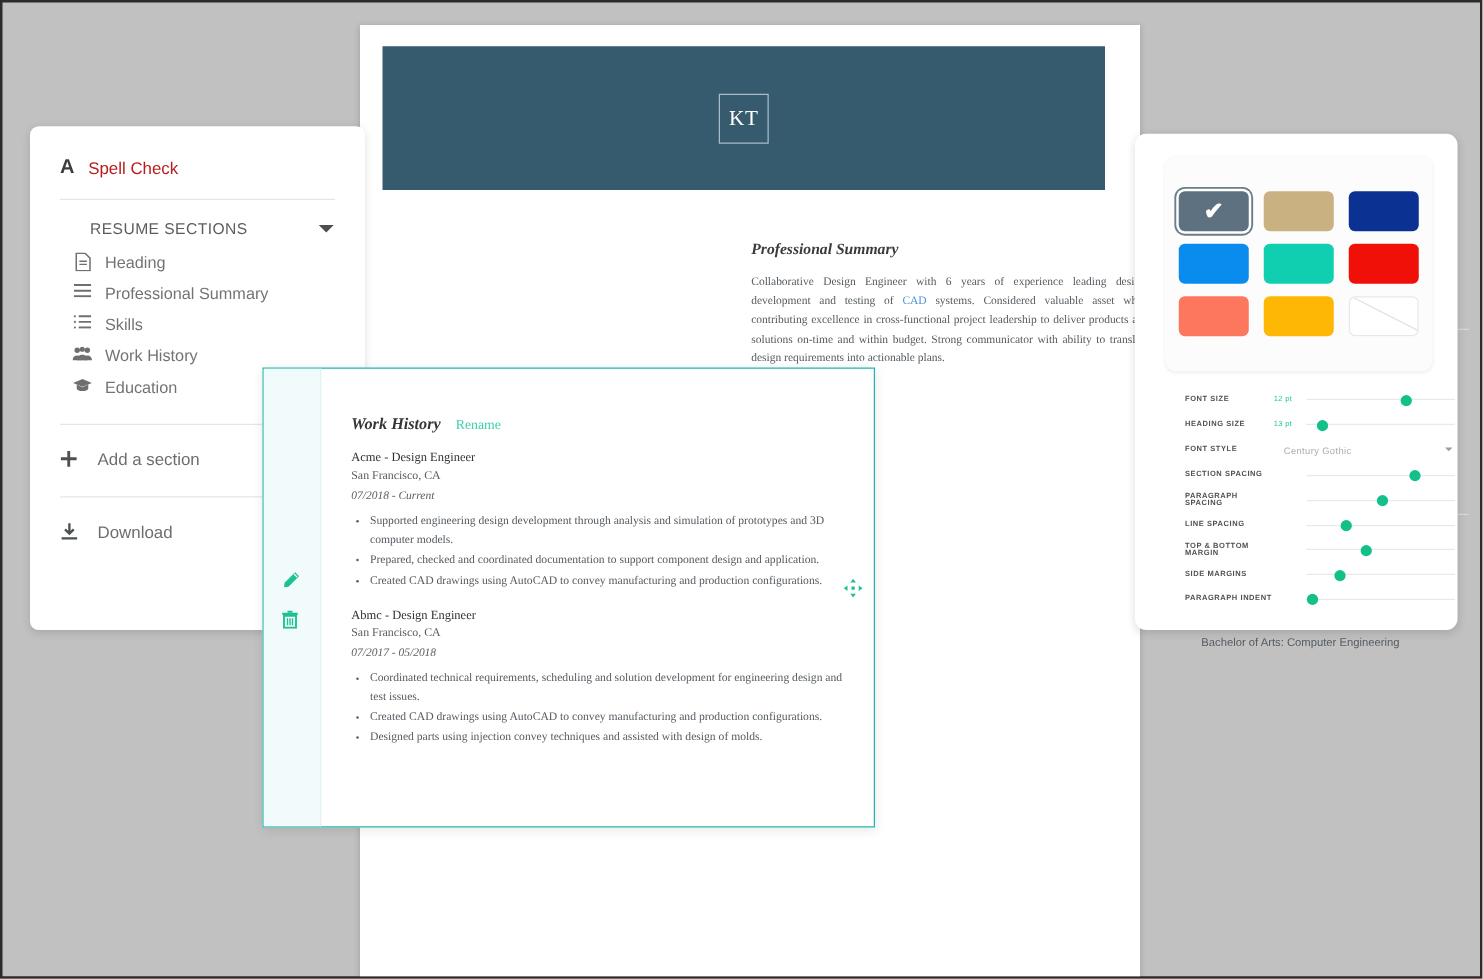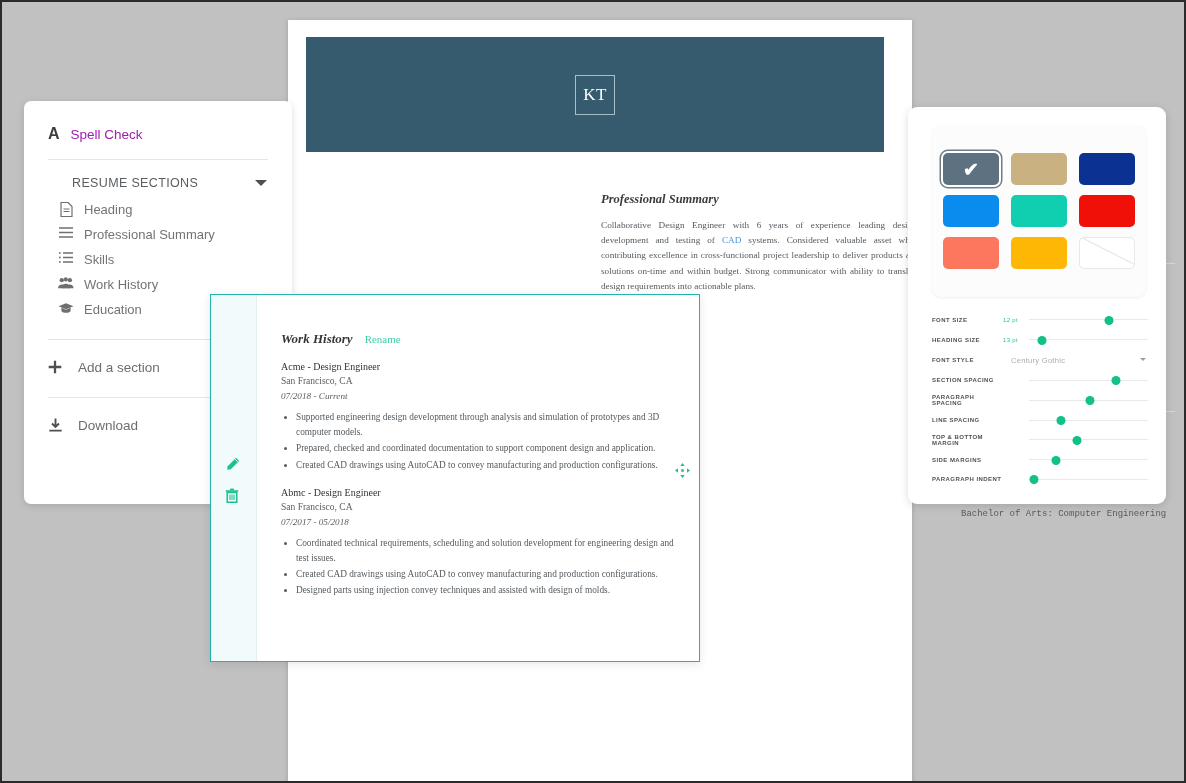--- a/index.html
+++ b/index.html
@@ -77,42 +77,42 @@
 
   #skills-block { position: absolute; left: 673px; top: 278px; width: 214px; }
   #skills-block .sec-title { margin-bottom: 12px; }
   .skill-row {
     font-family: "Liberation Serif", serif;
     font-size: 9px; color: #555b60; line-height: 15.5px;
   }
   #edu-block { position: absolute; left: 673px; top: 416px; width: 214px; }
   #edu-block .sec-title { margin-bottom: 11px; }
   .edu-row {
-    font-family: Liberation Mono, monospace;
+    font-family: Liberation Sans, sans-serif;
     font-size: 9px; color: #555b60; line-height: 15px;
   }
   .edu-row.strong { font-weight: bold; color: #3b3b3b; }
 
   
   #sidebar {
     position: absolute; left: 22px; top: 99px;
     width: 268px; height: 403px;
     background: #ffffff; border-radius: 7px;
     box-shadow: 0 2px 7px rgba(0,0,0,.13);
     overflow: hidden;
   }
   #spell-check {
     display: flex; align-items: center; gap: 11px;
     padding: 24px 0 0 24px;
   }
   #spell-check .sc-a {
     font-weight: bold; font-size: 16px; color: #3c3f41;
     font-family: "Liberation Sans", sans-serif;
   }
-  #spell-check .sc-l { font-size: 13.5px; color: #a21caf; }
+  #spell-check .sc-l { font-size: 13.5px; color: #b91c1c; }
   .sb-div { height: 1px; background: #e3e6e8; margin: 16px 24px 0 24px; }
   #sections-head {
     display: flex; align-items: center;
     padding: 16px 24px 0 24px;
     margin-left: 24px;
   }
   #sections-head .sh-l {
     font-size: 12.5px; letter-spacing: .35px; color: #5a5d60; font-weight: normal;
   }
   #sections-head .caret {
@@ -165,21 +165,21 @@
     color: #ffffff; font-size: 19px; font-weight: bold;
   }
   .swatch.none {
     background: #ffffff; border: 1px solid #e6e9ea; overflow: hidden;
   }
   .swatch.none .slash {
     position: absolute; left: -4px; top: 50%; width: 74px; height: 1px;
     background: #dfe3e5; transform: rotate(27deg); transform-origin: center;
   }
 
-  #sliders { position: absolute; left: 24px; top: 203px; width: 216px; }
+  #sliders { position: absolute; left: 40px; top: 203px; width: 216px; }
   .slider-row { display: flex; align-items: center; height: 19.8px; }
   .sl-label {
     flex: 0 0 71px;
     font-size: 6px; letter-spacing: .45px; color: #4e5154; font-weight: bold;
   }
   .sl-val {
     flex: 0 0 26px;
     font-size: 6px; color: #1fc98b; letter-spacing: .3px;
   }
   .sl-track { position: relative; flex: 1 1 auto; height: 14px; }

